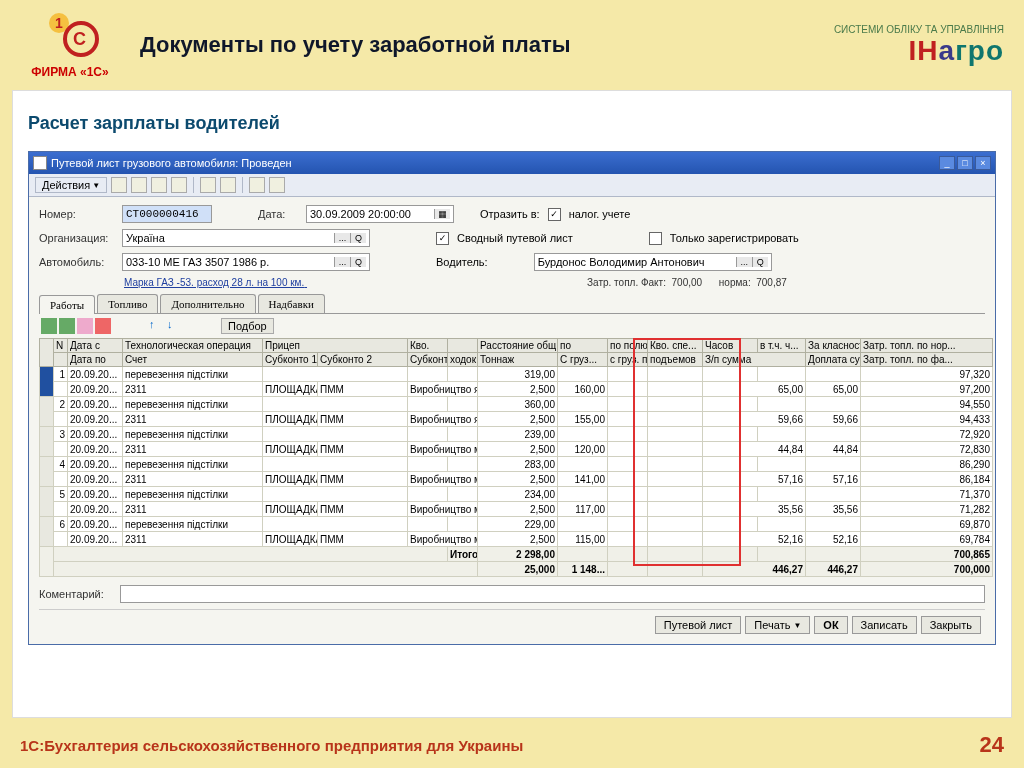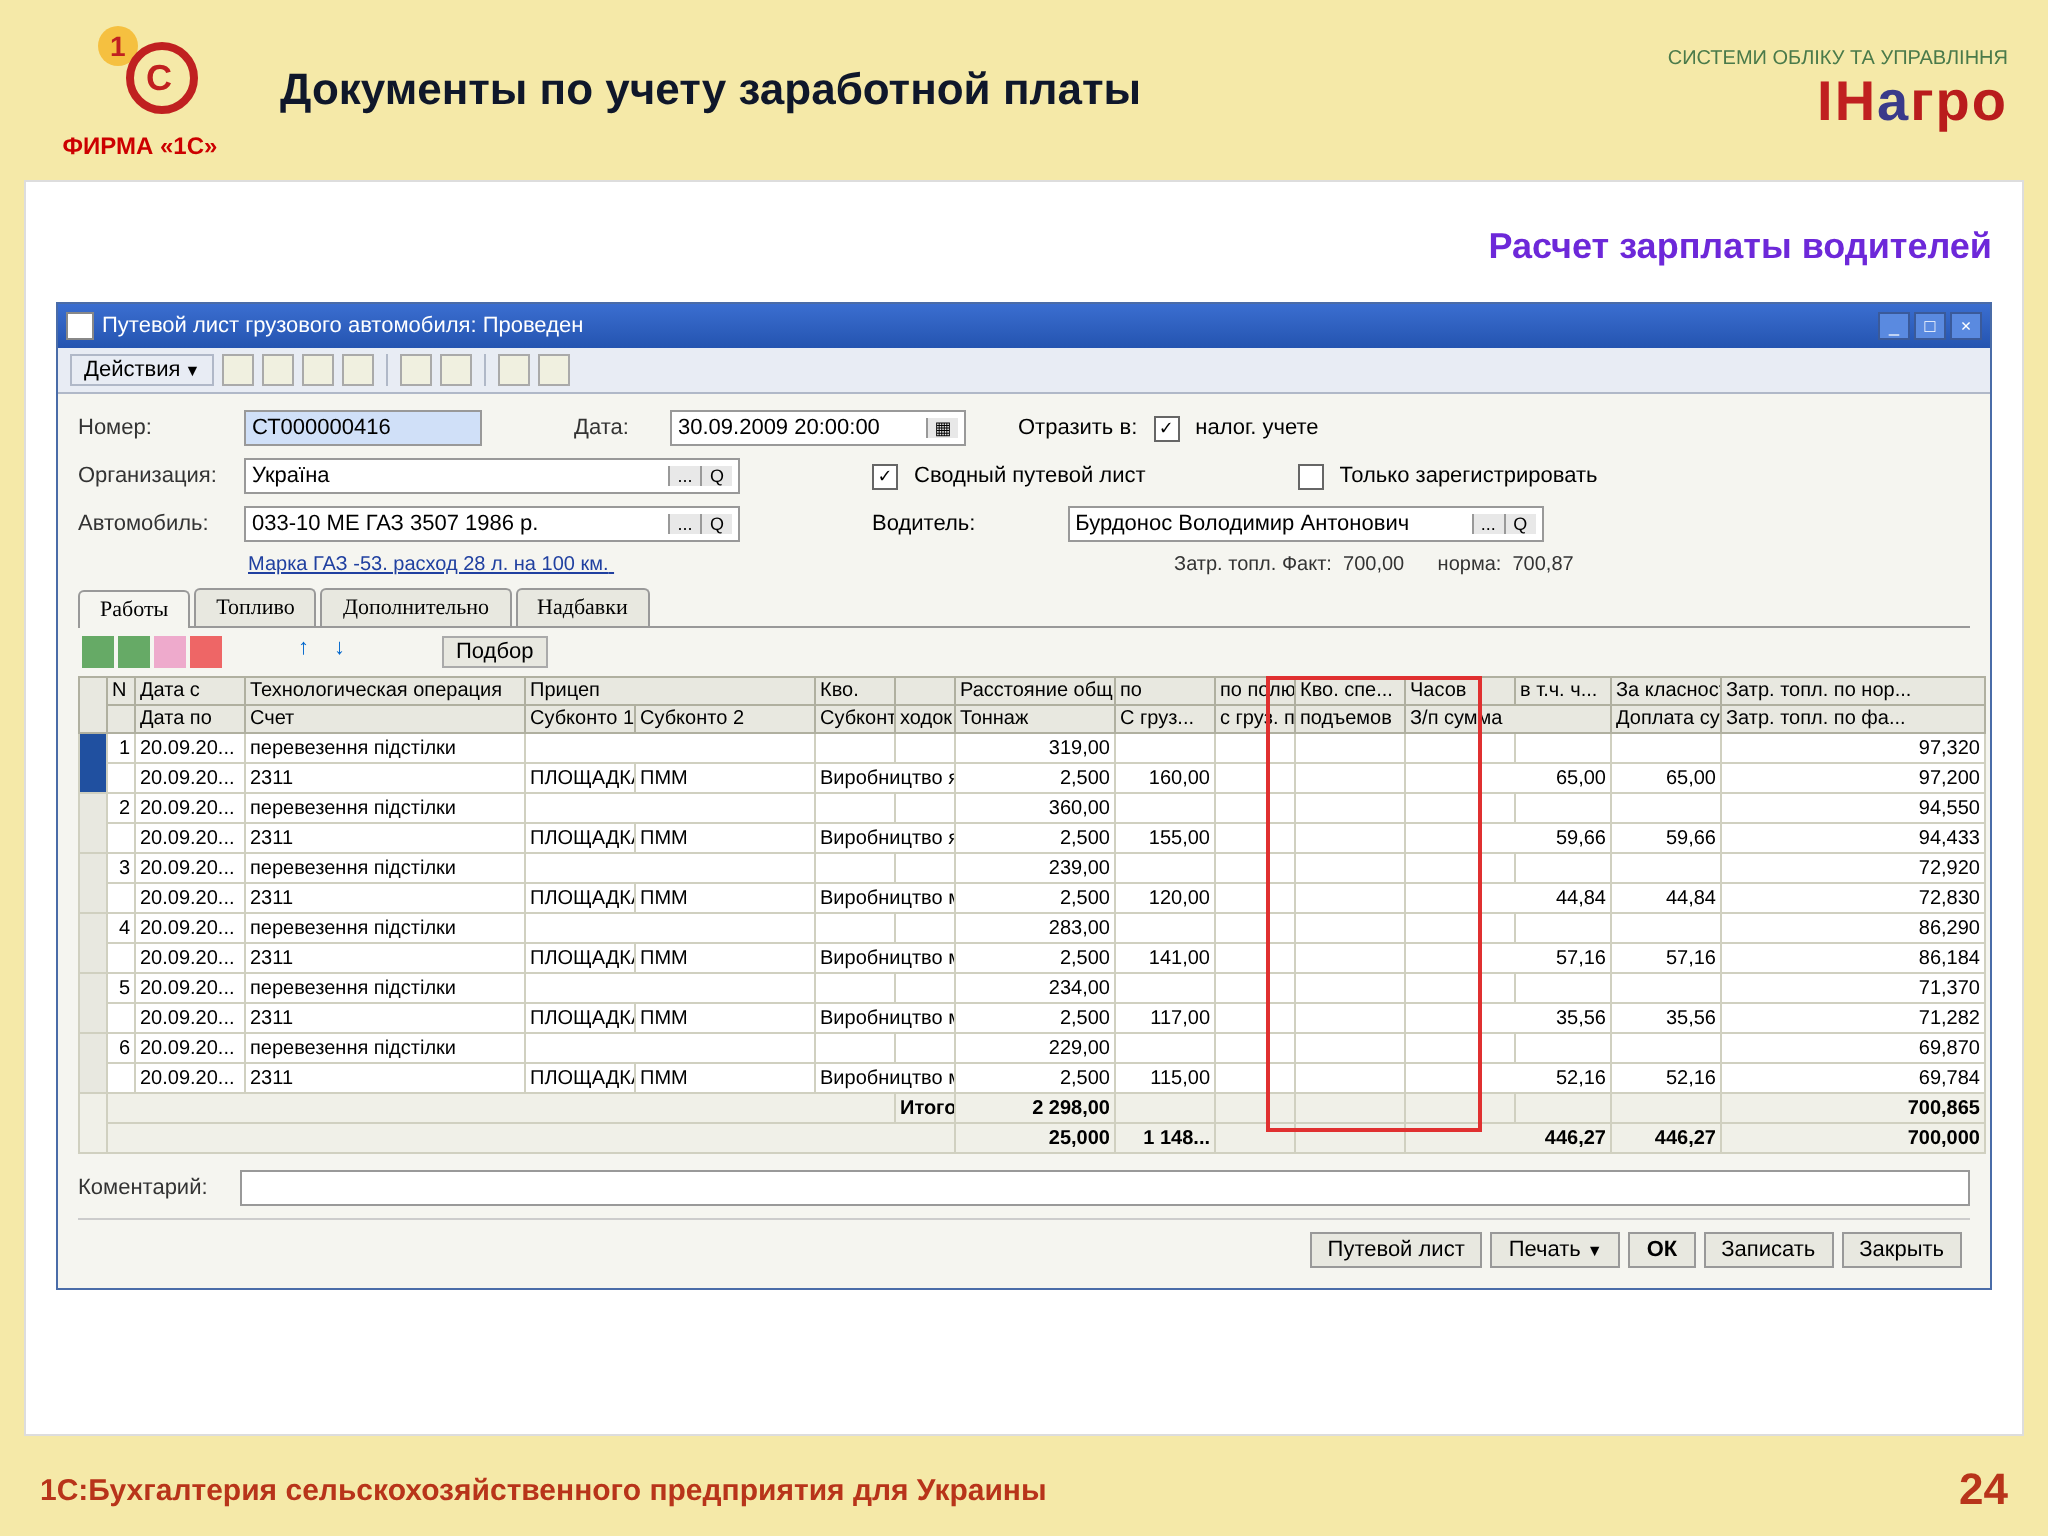--- a/index.html
+++ b/index.html
@@ -5,43 +5,43 @@
   * { box-sizing: border-box; margin: 0; padding: 0; }
   body { font-family: Arial, sans-serif; background: #f5e9a8; width: 1024px; height: 768px; overflow: hidden; position: relative; }
   
   .slide-header { display: flex; align-items: center; height: 90px; padding: 0 20px; }
   .logo-1c { width: 100px; text-align: center; }
   .logo-1c .brand { font-size: 12px; color: #c00; font-weight: bold; margin-top: 2px; }
   .header-title { flex: 1; color: #0f172a; font-size: 22px; font-weight: bold; padding-left: 20px; }
   .logo-inagro { width: 190px; text-align: right; font-size: 10px; color: #4a7a4a; }
   .logo-inagro .big { font-size: 28px; font-weight: bold; color: #3a3a8a; letter-spacing: 1px; }
   .logo-inagro .big span.r { color: #c02020; }
-  .logo-inagro .big span.g { color: #b91c1c; }
+  .logo-inagro .big span.g { color: #0f766e; }
   
   .content-area { background: #fff; margin: 0 12px 45px 12px; height: 628px; padding: 10px 15px; border: 1px solid #ddd; position: relative; }
-  .subtitle { text-align: right; font-size: 18px; font-weight: bold; color: #6d28d9; margin: 10px 0 15px; line-height: 1.4; }
+  .subtitle { text-align: left; font-size: 18px; font-weight: bold; color: #0c4a6e; margin: 10px 0 15px; line-height: 1.4; }
   
   .app-window { border: 1px solid #4a6ca8; margin: 5px 0; font-size: 11px; }
   .titlebar { background: linear-gradient(#3b6ed0, #2454b0); color: #fff; height: 22px; display: flex; align-items: center; padding: 0 4px; }
   .titlebar .doc-icon { width: 14px; height: 14px; background: #fff; border: 1px solid #888; margin-right: 4px; display: inline-block; }
   .titlebar .title-text { flex: 1; font-size: 11px; }
   .titlebar .win-btns { display: flex; gap: 2px; }
   .titlebar .win-btn { width: 16px; height: 14px; background: #5a8ae0; border: 1px solid #3a5a9a; display: flex; align-items: center; justify-content: center; font-size: 9px; cursor: pointer; }
   
   .toolbar { background: #e8ecf4; border-bottom: 1px solid #b0b8c8; padding: 3px 6px; display: flex; align-items: center; gap: 4px; }
   .toolbar .actions-btn { background: #e8ecf4; border: 1px solid #b0b8c8; padding: 1px 6px; font-size: 11px; cursor: pointer; display: flex; align-items: center; gap: 2px; }
   .toolbar .tb-icon { width: 16px; height: 16px; border: 1px solid #aaa; background: #f0f0e0; display: inline-block; cursor: pointer; }
   .toolbar .sep { width: 1px; height: 16px; background: #b0b8c8; margin: 0 2px; }
   .chev { font-size: 8px; }
   
   .form-body { background: #f5f5f0; padding: 8px 10px; }
   .form-row { display: flex; align-items: center; margin-bottom: 6px; gap: 8px; }
   .form-label { font-size: 11px; color: #333; width: 75px; }
   .form-input { background: #fff; border: 1px solid #999; height: 18px; padding: 1px 3px; font-size: 11px; display: flex; align-items: center; }
-  .input-number { width: 119px; background: #d0e0f8; }
+  .input-number { width: 90px; background: #d0e0f8; font-family: Liberation Mono, monospace; }
   .input-date { width: 148px; }
   .input-org { width: 248px; }
   .input-driver { width: 238px; }
   .input-select-btn { width: 16px; background: #e8e8e8; border-left: 1px solid #999; text-align: center; cursor: pointer; font-size: 9px; }
   .checkbox { width: 13px; height: 13px; border: 1px solid #666; background: #fff; display: inline-flex; align-items: center; justify-content: center; font-size: 9px; cursor: pointer; }
   .info-line { color: #2040a0; text-decoration: underline; font-size: 10px; margin: 4px 0 4px 85px; }
   .info-vals { display: inline-block; margin-left: 280px; color: #333; text-decoration: none; }
   
   .tabs { display: flex; border-bottom: 1px solid #999; margin-top: 6px; }
   .tab { padding: 3px 10px; font-size: 11px; border: 1px solid #999; border-bottom: none; background: #e8e8e0; cursor: pointer; margin-right: 2px; border-radius: 3px 3px 0 0; font-family: Liberation Serif, serif; }

